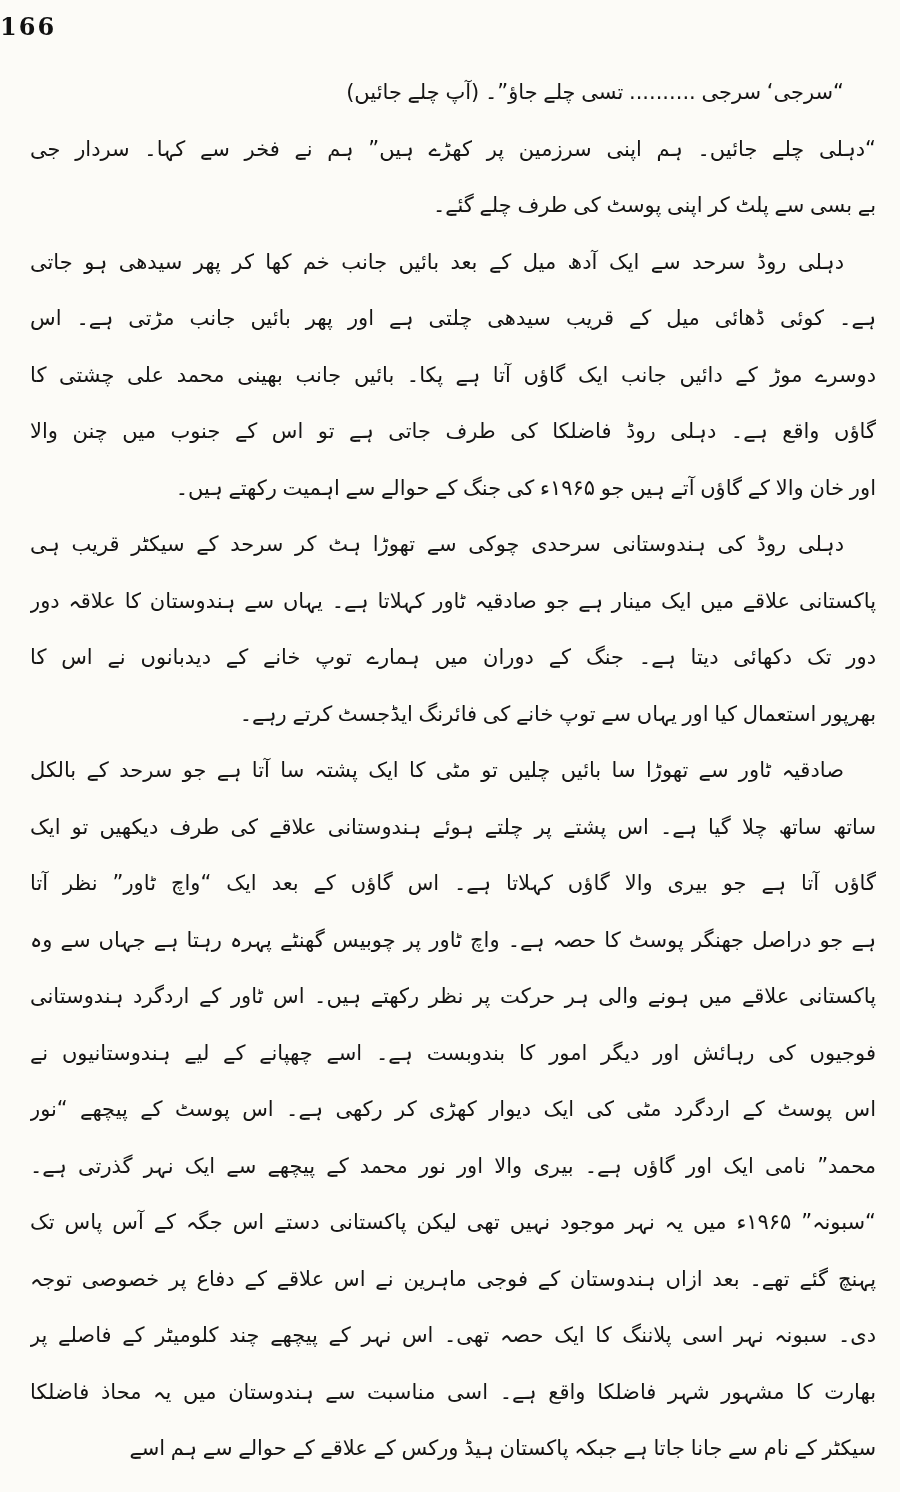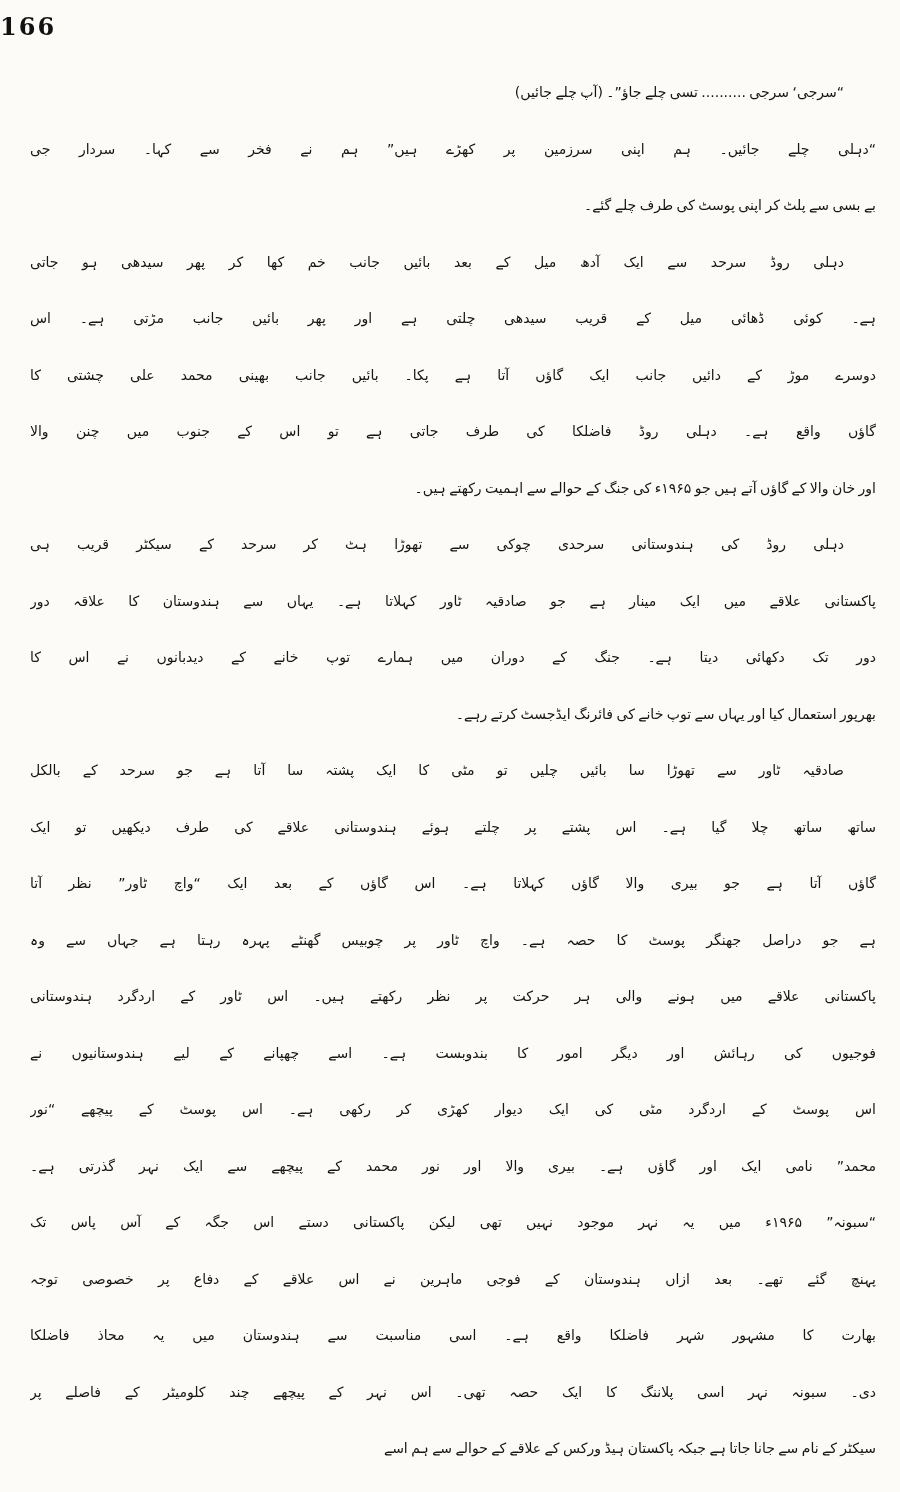--- a/index.html
+++ b/index.html
@@ -35,21 +35,21 @@
     top: 64px;
     right: 24px;
     left: 30px;
     direction: rtl;
   }
   .paragraph {
     margin: 0;
     padding: 0;
   }
   .line {
-    font-size: 14px;
+    font-size: 21px;
     line-height: 56.5px;
     height: 56.5px;
     overflow: hidden;
     text-align: justify;
     text-align-last: justify;
     word-spacing: -1px;
     white-space: normal;
     color: #161514;
   }
   .line.first {
@@ -89,18 +89,18 @@
         <div class="line first">صادقیہ ٹاور سے تھوڑا سا بائیں چلیں تو مٹی کا ایک پشتہ سا آتا ہے جو سرحد کے بالکل</div>
         <div class="line">ساتھ ساتھ چلا گیا ہے۔ اس پشتے پر چلتے ہوئے ہندوستانی علاقے کی طرف دیکھیں تو ایک</div>
         <div class="line">گاؤں آتا ہے جو بیری والا گاؤں کہلاتا ہے۔ اس گاؤں کے بعد ایک “واچ ٹاور” نظر آتا</div>
         <div class="line">ہے جو دراصل جھنگر پوسٹ کا حصہ ہے۔ واچ ٹاور پر چوبیس گھنٹے پہرہ رہتا ہے جہاں سے وہ</div>
         <div class="line">پاکستانی علاقے میں ہونے والی ہر حرکت پر نظر رکھتے ہیں۔ اس ٹاور کے اردگرد ہندوستانی</div>
         <div class="line">فوجیوں کی رہائش اور دیگر امور کا بندوبست ہے۔ اسے چھپانے کے لیے ہندوستانیوں نے</div>
         <div class="line">اس پوسٹ کے اردگرد مٹی کی ایک دیوار کھڑی کر رکھی ہے۔ اس پوسٹ کے پیچھے “نور</div>
         <div class="line">محمد” نامی ایک اور گاؤں ہے۔ بیری والا اور نور محمد کے پیچھے سے ایک نہر گذرتی ہے۔</div>
         <div class="line">“سبونہ” ۱۹۶۵ء میں یہ نہر موجود نہیں تھی لیکن پاکستانی دستے اس جگہ کے آس پاس تک</div>
         <div class="line">پہنچ گئے تھے۔ بعد ازاں ہندوستان کے فوجی ماہرین نے اس علاقے کے دفاع پر خصوصی توجہ</div>
+        <div class="line">دی۔ سبونہ نہر اسی پلاننگ کا ایک حصہ تھی۔ اس نہر کے پیچھے چند کلومیٹر کے فاصلے پر</div>
         <div class="line">بھارت کا مشہور شہر فاضلکا واقع ہے۔ اسی مناسبت سے ہندوستان میں یہ محاذ فاضلکا</div>
-        <div class="line">دی۔ سبونہ نہر اسی پلاننگ کا ایک حصہ تھی۔ اس نہر کے پیچھے چند کلومیٹر کے فاصلے پر</div>
         <div class="line plast">سیکٹر کے نام سے جانا جاتا ہے جبکہ پاکستان ہیڈ ورکس کے علاقے کے حوالے سے ہم اسے</div>
       </div>
     </div>
 </div>
 
 </body></html>

